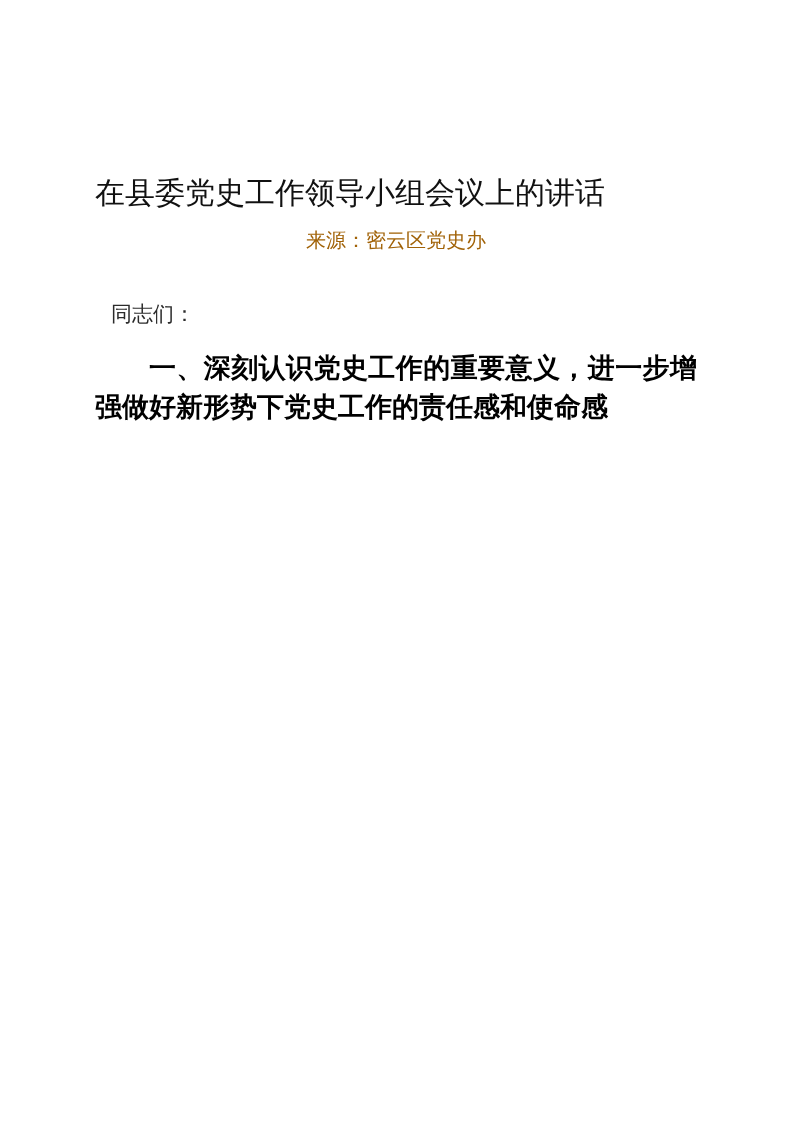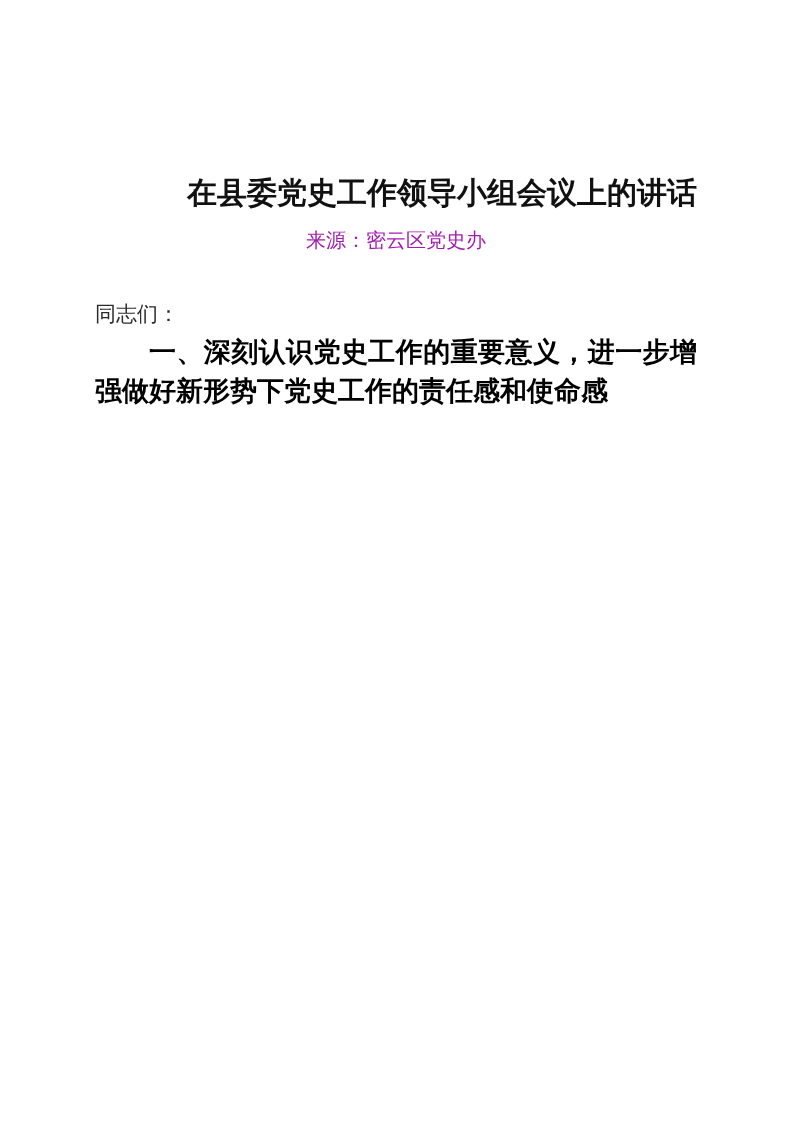--- a/index.html
+++ b/index.html
@@ -17,47 +17,47 @@
   .page {
     box-sizing: border-box;
     width: 793px;
     height: 1122px;
     background: #ffffff;
     padding: 172px 96px 0 95px;
     overflow: hidden;
   }
   .doc-title {
     margin: 0;
-    text-align: right;
+    text-align: left;
     font-size: 30px;
     line-height: 42px;
-    font-weight: bold;
+    font-weight: normal;
     color: #111;
     font-family: "Liberation Serif", "DejaVu Serif", serif;
   }
   .doc-meta {
     margin-top: 12px;
     text-align: center;
     font-size: 20px;
     line-height: 29px;
-    color: #a21caf;
+    color: #a16207;
   }
   .doc-meta .meta-line {
     margin: 0;
   }
   .doc-body {
     margin-top: 40px;
     font-size: 21px;
     line-height: 38.4px;
     text-align: justify;
     text-justify: inter-ideograph;
     color: #2b2b2b;
   }
   .salutation {
-    margin: 0;
+    margin: 16px;
     text-indent: 0;
   }
   .para {
     margin: 0;
     text-indent: 2em;
   }
   .section-heading {
     margin: 0;
     text-indent: 2em;
     font-size: 27px;

